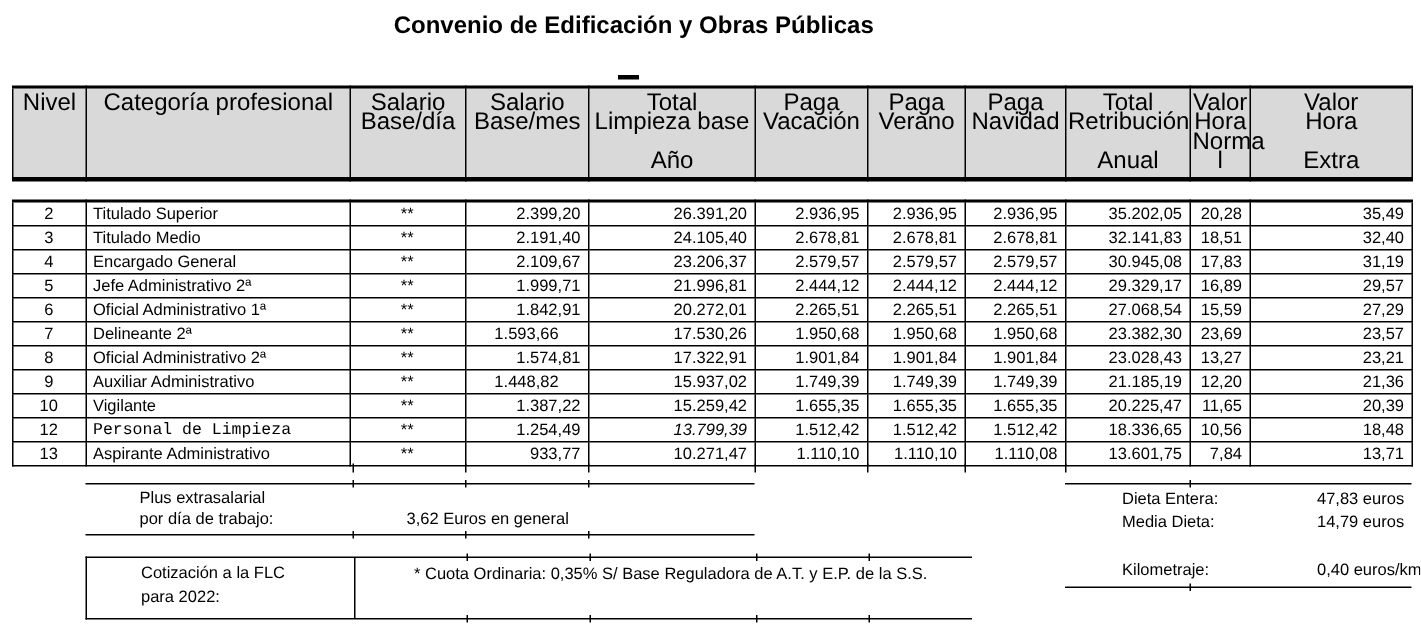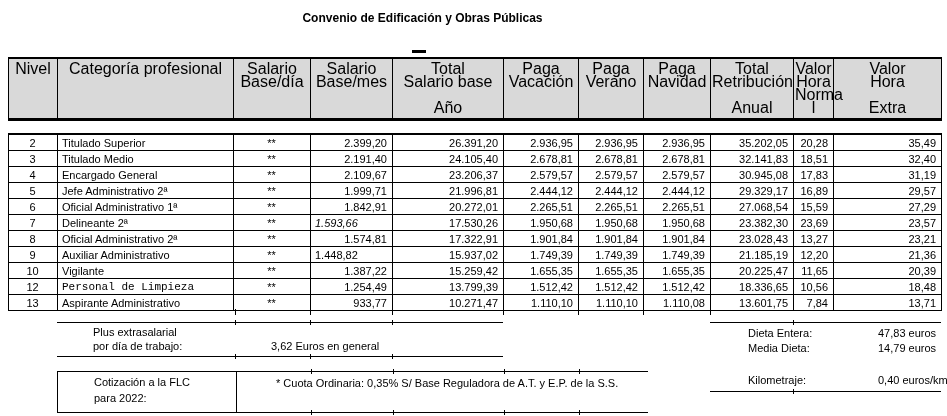--- a/index.html
+++ b/index.html
@@ -1,21 +1,21 @@
 <!DOCTYPE html>
 <html><head>
 <meta charset="utf-8">
 <style>
   html,body{margin:0;padding:0;background:#ffffff;}
   .page{
     position:relative;width:947px;height:416px;background:#ffffff;
     font-family:"Liberation Sans",sans-serif;color:#000;overflow:hidden;
   }
   .title{position:absolute;top:11px;left:0;width:845px;text-align:center;
-    font-size:12px;font-weight:bold;line-height:14px;}
+    font-size:16px;font-weight:bold;line-height:14px;}
   .stray-dash{position:absolute;top:50px;left:412px;width:14px;height:3px;background:#000;}
 
   
   .header-table{position:absolute;top:57px;left:8px;width:933px;
     border-collapse:collapse;table-layout:fixed;
     border:1px solid #000;border-top:2px solid #000;border-bottom:3px solid #000;}
   .header-table td{border:1px solid #000;vertical-align:top;text-align:center;
     padding:3px 1px 4px;font-size:16px;line-height:13px;}
   .hline{height:13px;overflow:visible;white-space:nowrap;}
 
@@ -77,21 +77,21 @@
           <td style="background: rgb(217, 217, 217);">
             <div class="hline">Salario</div>
             <div class="hline">Base/día</div>
           </td>
           <td style="background: rgb(217, 217, 217);">
             <div class="hline">Salario</div>
             <div class="hline">Base/mes</div>
           </td>
           <td style="background: rgb(217, 217, 217);">
             <div class="hline">Total</div>
-            <div class="hline">Salario base</div>
+            <div class="hline">Limpieza base</div>
             <div class="hline"></div>
             <div class="hline">Año</div>
           </td>
           <td style="background: rgb(217, 217, 217);">
             <div class="hline">Paga</div>
             <div class="hline">Vacación</div>
           </td>
           <td style="background: rgb(217, 217, 217);">
             <div class="hline">Paga</div>
             <div class="hline">Verano</div>
@@ -199,21 +199,21 @@
           <td style="text-align: right;">2.265,51</td>
           <td style="text-align: right;">2.265,51</td>
           <td style="text-align: right;">27.068,54</td>
           <td style="text-align: right;">15,59</td>
           <td style="text-align: right;">27,29</td>
         </tr>
         <tr>
           <td style="text-align: center;">7</td>
           <td style="text-align: left;">Delineante 2ª</td>
           <td style="text-align: center;">**</td>
-          <td style="text-align: left; font-style: italic;">1.593,66</td>
+          <td style="text-align: center;">1.593,66</td>
           <td style="text-align: right;">17.530,26</td>
           <td style="text-align: right;">1.950,68</td>
           <td style="text-align: right;">1.950,68</td>
           <td style="text-align: right;">1.950,68</td>
           <td style="text-align: right;">23.382,30</td>
           <td style="text-align: right;">23,69</td>
           <td style="text-align: right;">23,57</td>
         </tr>
         <tr>
           <td style="text-align: center;">8</td>
@@ -225,21 +225,21 @@
           <td style="text-align: right;">1.901,84</td>
           <td style="text-align: right;">1.901,84</td>
           <td style="text-align: right;">23.028,43</td>
           <td style="text-align: right;">13,27</td>
           <td style="text-align: right;">23,21</td>
         </tr>
         <tr>
           <td style="text-align: center;">9</td>
           <td style="text-align: left;">Auxiliar Administrativo</td>
           <td style="text-align: center;">**</td>
-          <td style="text-align: left;">1.448,82</td>
+          <td style="text-align: center;">1.448,82</td>
           <td style="text-align: right;">15.937,02</td>
           <td style="text-align: right;">1.749,39</td>
           <td style="text-align: right;">1.749,39</td>
           <td style="text-align: right;">1.749,39</td>
           <td style="text-align: right;">21.185,19</td>
           <td style="text-align: right;">12,20</td>
           <td style="text-align: right;">21,36</td>
         </tr>
         <tr>
           <td style="text-align: center;">10</td>
@@ -252,21 +252,21 @@
           <td style="text-align: right;">1.655,35</td>
           <td style="text-align: right;">20.225,47</td>
           <td style="text-align: right;">11,65</td>
           <td style="text-align: right;">20,39</td>
         </tr>
         <tr>
           <td style="text-align: center;">12</td>
           <td style="text-align: left; font-family: Liberation Mono, monospace;">Personal de Limpieza</td>
           <td style="text-align: center;">**</td>
           <td style="text-align: right;">1.254,49</td>
-          <td style="text-align: right;">13.799,39</td>
+          <td style="text-align: right; font-style: italic;">13.799,39</td>
           <td style="text-align: right;">1.512,42</td>
           <td style="text-align: right;">1.512,42</td>
           <td style="text-align: right;">1.512,42</td>
           <td style="text-align: right;">18.336,65</td>
           <td style="text-align: right;">10,56</td>
           <td style="text-align: right;">18,48</td>
         </tr>
         <tr>
           <td style="text-align: center;">13</td>
           <td style="text-align: left;">Aspirante Administrativo</td>

